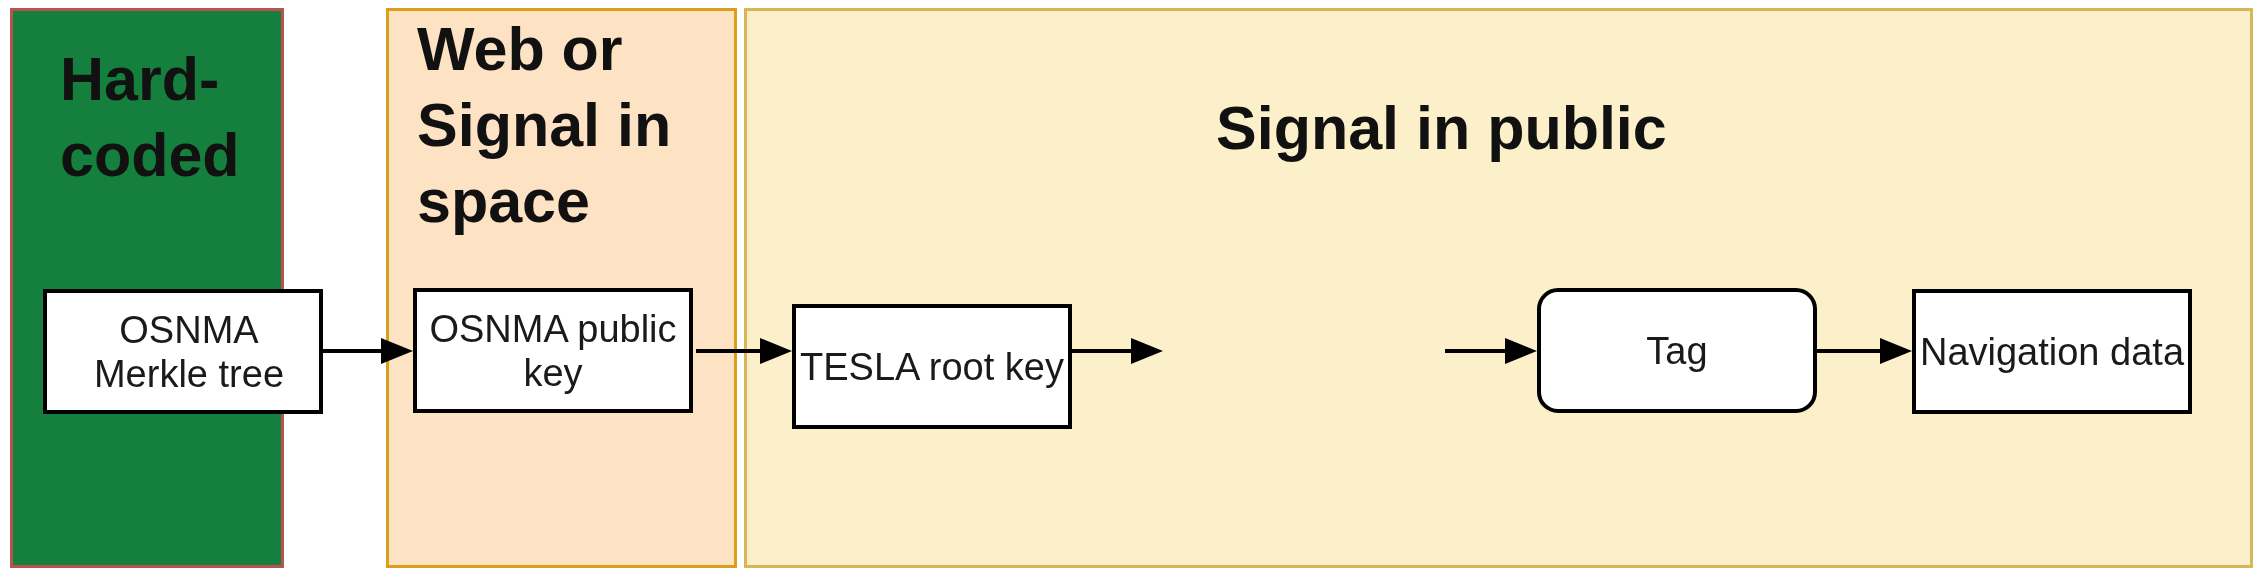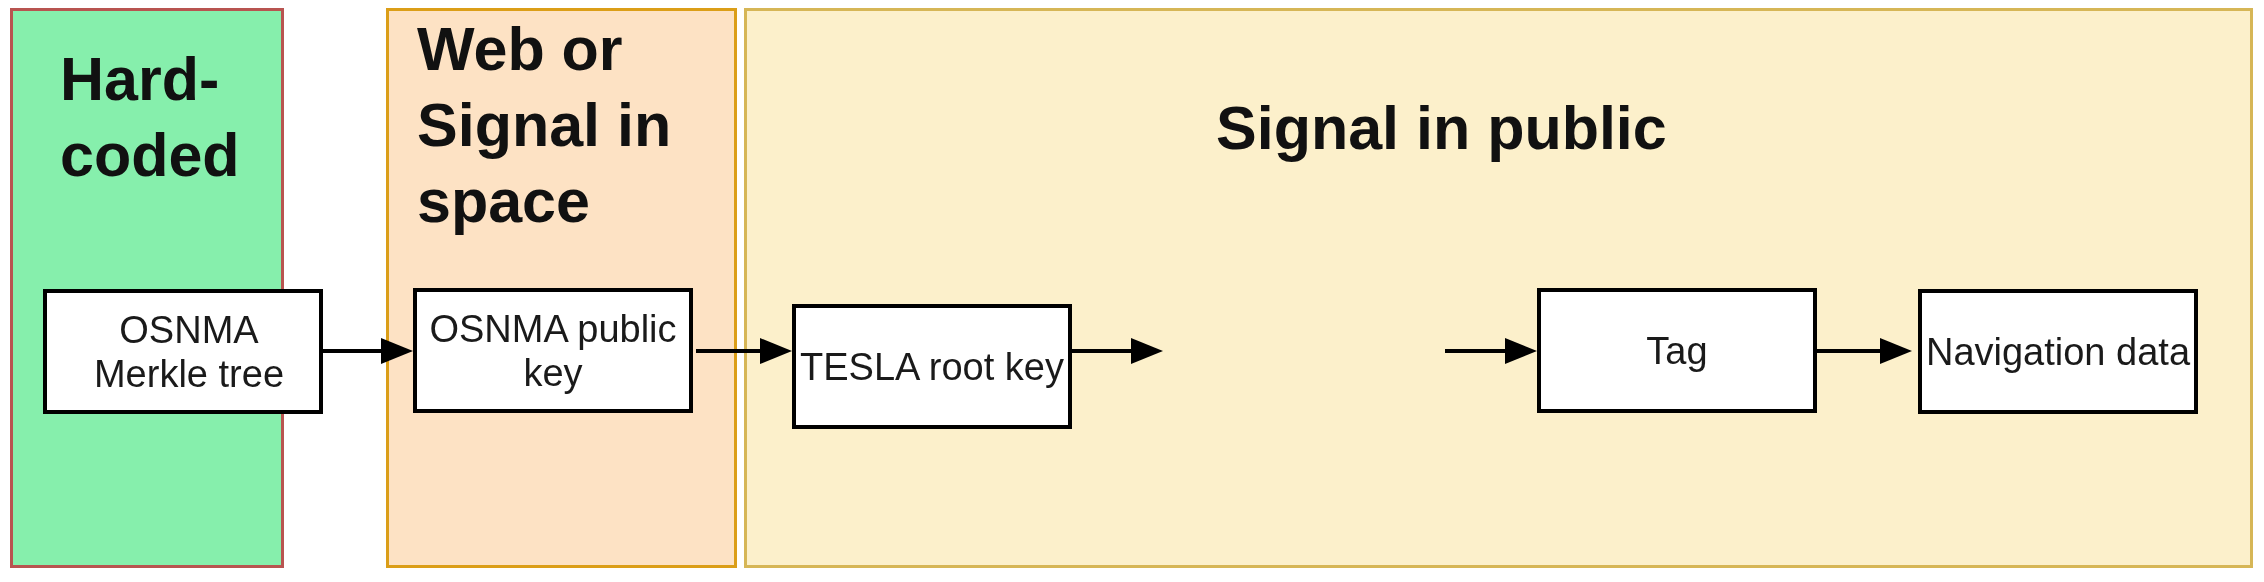--- a/index.html
+++ b/index.html
@@ -12,21 +12,21 @@
     color: #111111;
     overflow: hidden;
   }
   .region {
     position: absolute;
     top: 8px;
     height: 560px;
     border: 3px solid;
     box-sizing: border-box;
   }
-  .region-hardcoded { left: 10px;  width: 274px;  background: #86efac; border-color: #B85450; }
+  .region-hardcoded { left: 10px;  width: 274px;  background: #15803d; border-color: #B85450; }
   .region-weborsis  { left: 386px; width: 351px;  background: #FDE2C4; border-color: #DB9E18; }
   .region-sis       { left: 744px; width: 1509px; background: #FCF0CB; border-color: #D6B656; }
   .region-title {
     position: absolute;
     margin: 0;
     font-size: 61px;
     line-height: 76px;
     font-weight: 700;
     white-space: pre-line;
     color: #111111;
@@ -46,22 +46,22 @@
     justify-content: center;
     text-align: center;
     font-size: 38px;
     line-height: 44px;
     color: #1a1a1a;
   }
   .node-merkle { left: 43px;   top: 289px; padding-left: 12px; }
   .node-public { left: 413px;  top: 288px; }
   .node-root   { left: 792px;  top: 288px; margin-top: 16px; }
   .node-tesla  { left: 1163px; top: 288px; }
-  .node-tag    { left: 1537px; top: 288px; }
-  .node-nav    { left: 1912px; top: 289px; margin-left: 6px; }
+  .node-tag    { left: 1537px; top: 288px; border-radius: 21px; }
+  .node-nav    { left: 1912px; top: 289px; }
   .arrow-line {
     position: absolute;
     top: 349px;
     height: 4px;
     background: #000000;
   }
   .arrow-head {
     position: absolute;
     top: 338px;
     width: 0;

